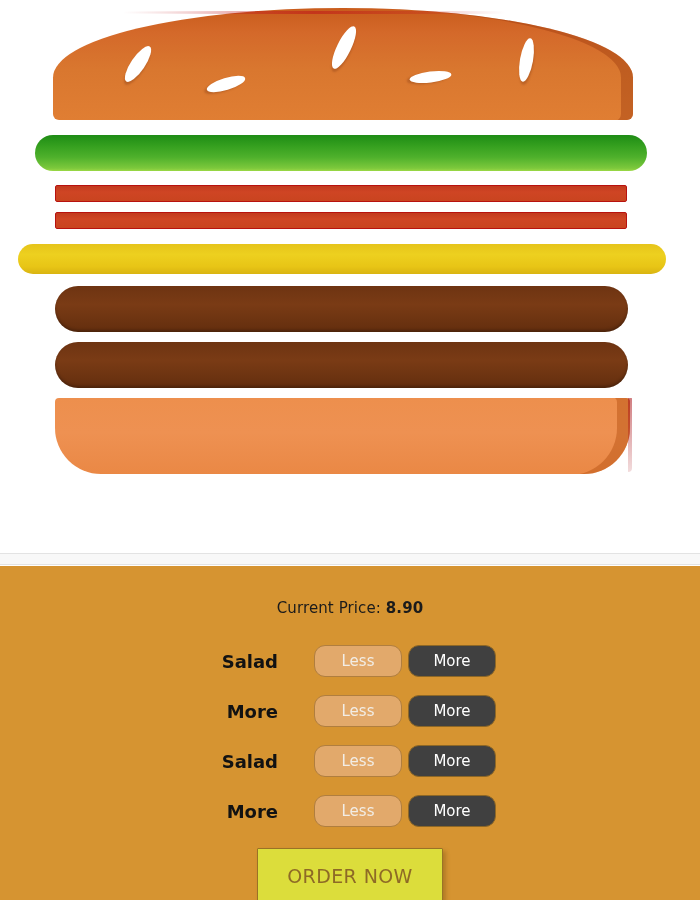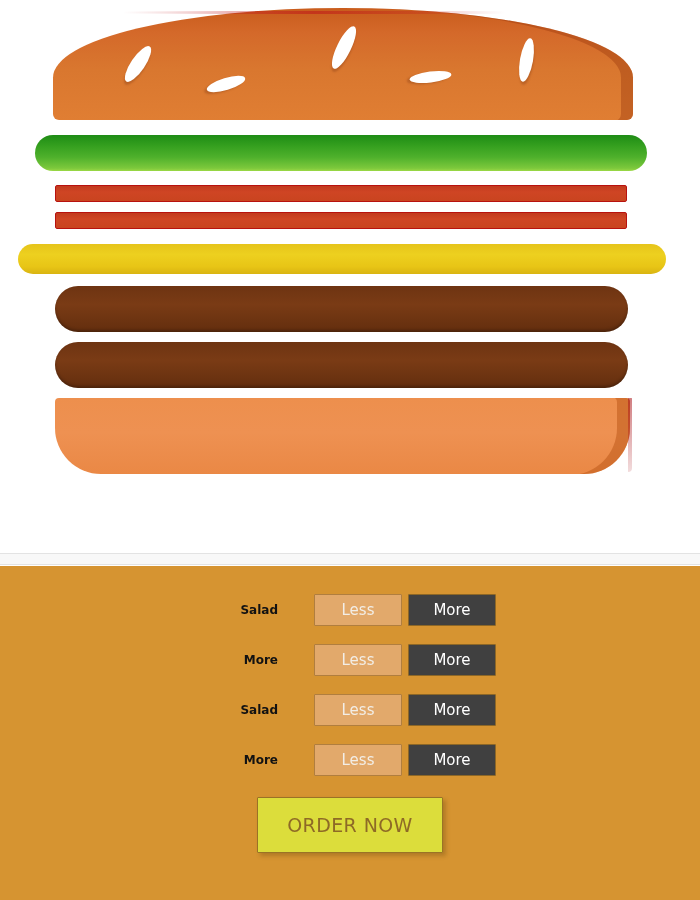--- a/index.html
+++ b/index.html
@@ -131,33 +131,33 @@
     align-items: center;
     justify-content: center;
     height: 50px;
   }
 
   .ctrl-label {
     width: 110px;
     text-align: right;
     padding-right: 36px;
     font-weight: bold;
-    font-size: 12px;
+    font-size: 18px;
     color: #121212;
   }
 
   .btn {
     font-family: "DejaVu Sans", "Liberation Sans", sans-serif;
     font-size: 15px;
     width: 88px;
     height: 32px;
     line-height: 1;
     margin-right: 6px;
     cursor: pointer;
-    border-radius: 1px;
+    border-radius: 11px;
     padding: 0;
   }
 
   .btn-less {
     background: #E2A96B;
     border: 1px solid #B07E3F;
     color: #F2EDE6;
   }
 
   .btn-more {
@@ -204,20 +204,24 @@
     <div class="layer meat"></div>
     <div class="layer meat m2"></div>
     <div class="layer bread-bottom"></div>
 
   </div>
 
   <div class="divider-strip"></div>
 
   <div class="controls">
 
+    <p class="price">
+      <span>Current Price:</span>
+      <b>8.90</b>
+    </p>
 
     <div class="ctrl-rows">
 
       <div class="ctrl-row">
         <span class="ctrl-label">Salad</span>
         <button class="btn btn-less">Less</button>
         <button class="btn btn-more">More</button>
       </div>
 
       <div class="ctrl-row">

